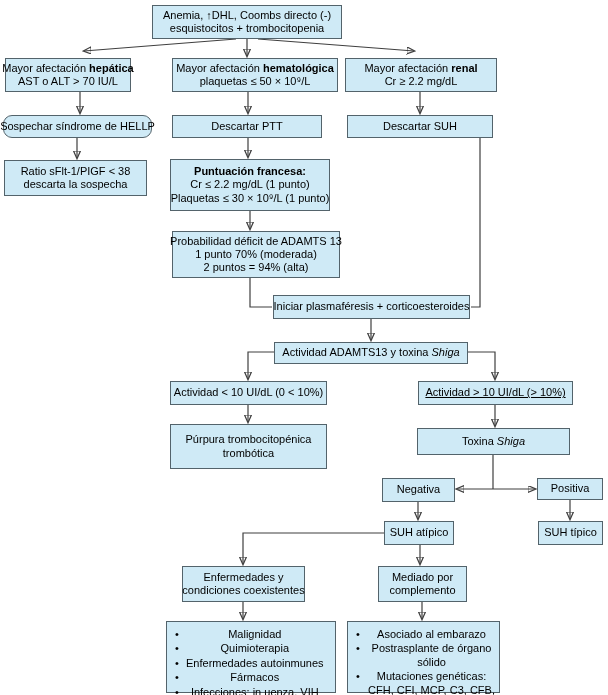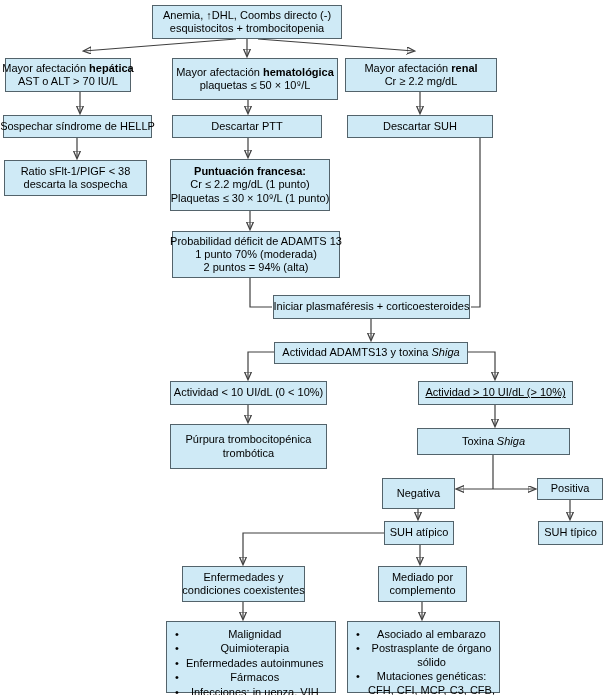--- a/index.html
+++ b/index.html
@@ -74,31 +74,31 @@
   <div class="node" style="left:152px;top:5px;width:190px;height:34px;">
     <div class="line">Anemia, ↑DHL, Coombs directo (-)</div>
     <div class="line">esquistocitos + trombocitopenia</div>
   </div>
 
   <div class="node" style="left:5px;top:58px;width:126px;height:34px;">
     <div class="line"><span>Mayor afectación </span><span class="b">hepática</span></div>
     <div class="line">AST o ALT &gt; 70 IU/L</div>
   </div>
 
-  <div class="node" style="left:172px;top:58px;width:166px;height:42px;">
+  <div class="node" style="left:172px;top:58px;width:166px;height:34px;">
     <div class="line"><span>Mayor afectación </span><span class="b">hematológica</span></div>
     <div class="line">plaquetas ≤ 50 × 10⁹/L</div>
   </div>
 
   <div class="node" style="left:345px;top:58px;width:152px;height:34px;">
     <div class="line"><span>Mayor afectación </span><span class="b">renal</span></div>
     <div class="line">Cr ≥ 2.2 mg/dL</div>
   </div>
 
-  <div class="node" style="left:3px;top:115px;width:149px;height:23px;">
+  <div class="node" style="left:3px;top:115px;width:149px;height:23px;border-radius:9px;">
     <div class="line">Sospechar síndrome de HELLP</div>
   </div>
 
   <div class="node" style="left:172px;top:115px;width:150px;height:23px;">
     <div class="line">Descartar PTT</div>
   </div>
 
   <div class="node" style="left:347px;top:115px;width:146px;height:23px;text-align:center;">
     <div class="line">Descartar SUH</div>
   </div>
@@ -138,21 +138,21 @@
 
   <div class="node" style="left:170px;top:424px;width:157px;height:45px;">
     <div class="line">Púrpura trombocitopénica</div>
     <div class="line">trombótica</div>
   </div>
 
   <div class="node" style="left:417px;top:428px;width:153px;height:27px;">
     <div class="line"><span>Toxina </span><span class="i">Shiga</span></div>
   </div>
 
-  <div class="node" style="left:382px;top:478px;width:73px;height:31px;">
+  <div class="node" style="left:382px;top:478px;width:73px;height:24px;">
     <div class="line">Negativa</div>
   </div>
 
   <div class="node" style="left:537px;top:478px;width:66px;height:22px;">
     <div class="line">Positiva</div>
   </div>
 
   <div class="node" style="left:384px;top:521px;width:70px;height:24px;">
     <div class="line">SUH atípico</div>
   </div>

